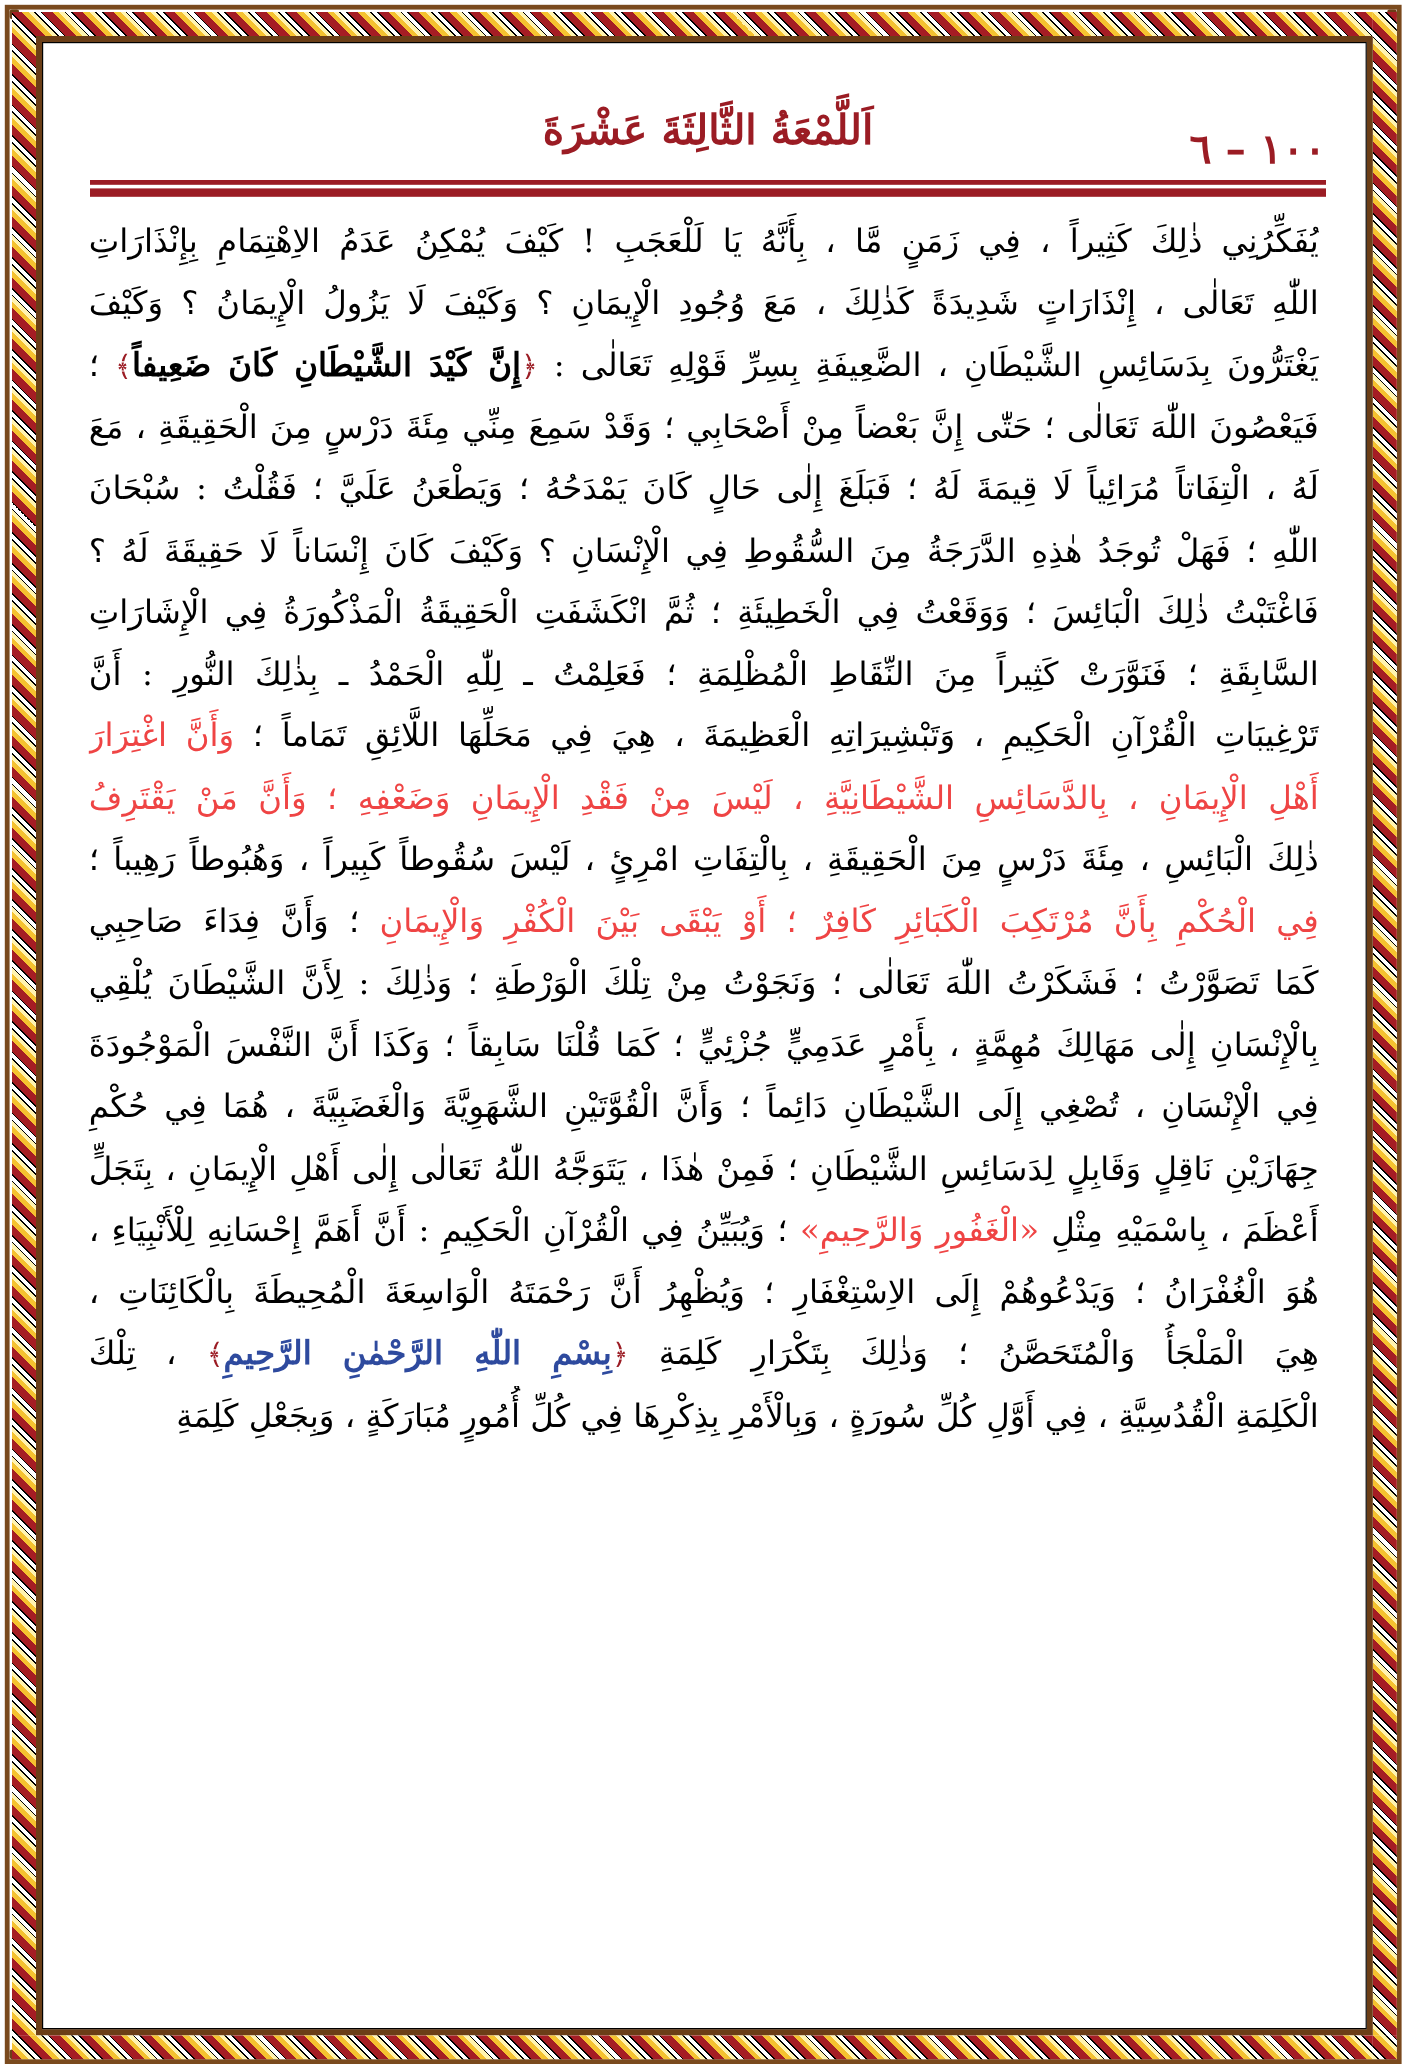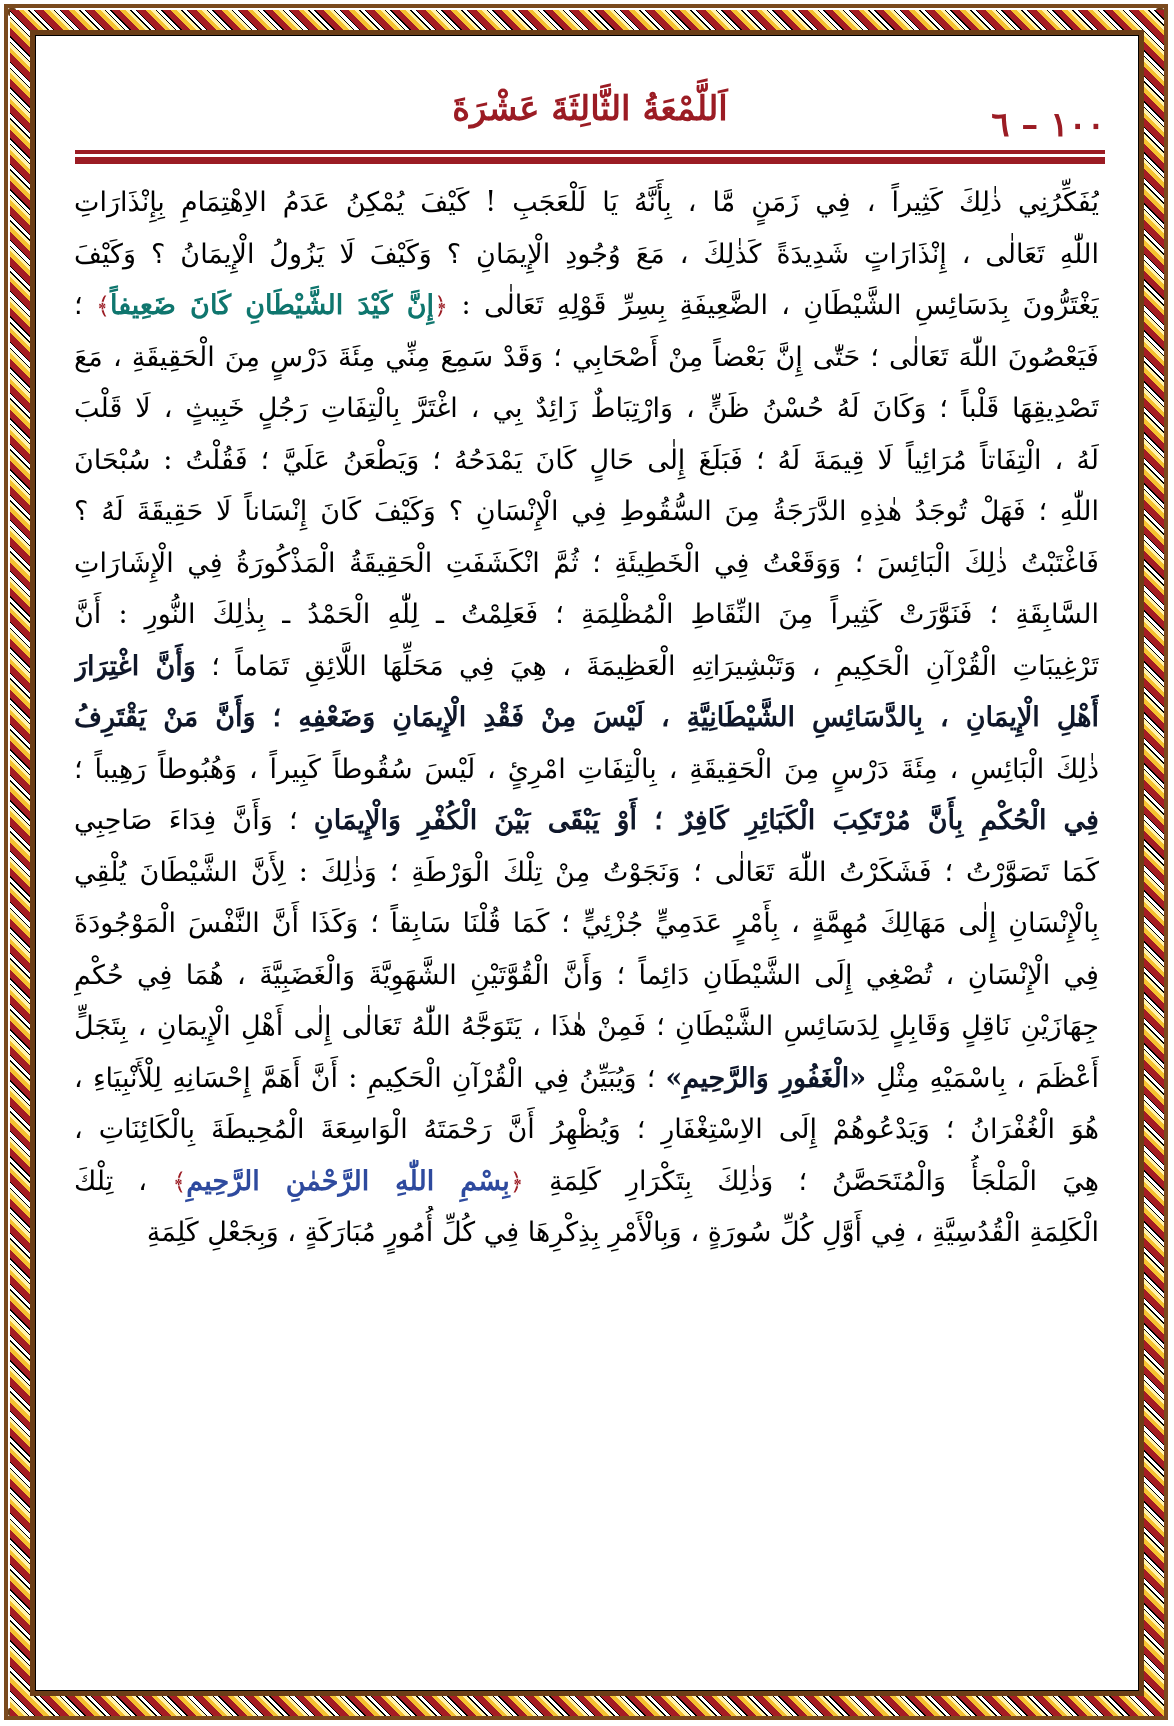--- a/index.html
+++ b/index.html
@@ -40,22 +40,22 @@
 
   .body-text {
     position:absolute; left:74px; top:176px; width:1025px;
     direction:rtl; font-family:"DejaVu Serif", serif; font-size:27px; color:#000;
   }
   .line {
     height:51.5px; line-height:51.5px; white-space:nowrap;
     text-align:justify; text-align-last:justify; overflow:hidden;
   }
   .line.last { text-align-last:right; }
-  .seg-red { color:#0f172a; font-weight:bold; }
-  .seg-blue { color:#0f766e; font-weight:bold; }
+  .seg-red { color:#ef4444; font-weight:normal; }
+  .seg-blue { color:#000000; font-weight:bold; }
   .orn { color:#9b1c24; font-size:24px; }
   .seg-bismillah { color:#2e4a9e; font-weight:bold; letter-spacing:1px; }
 </style>
 </head>
 <body>
 
 <div class="frame-outer">
   <span class="corner tl"></span>
   <span class="corner tr"></span>
   <span class="corner bl"></span>
@@ -69,21 +69,20 @@
   <div class="chapter-title">اَللَّمْعَةُ الثَّالِثَةَ عَشْرَةَ</div>
 </div>
 <div class="rule-thin"></div>
 <div class="rule-thick"></div>
 
 <div class="body-text" id="body-text">
     <div class="line"><span>يُفَكِّرُنِي ذٰلِكَ كَثِيراً ، فِي زَمَنٍ مَّا ، بِأَنَّهُ يَا لَلْعَجَبِ ! كَيْفَ يُمْكِنُ عَدَمُ الاِهْتِمَامِ بِإِنْذَارَاتِ</span></div>
     <div class="line"><span>اللّٰهِ تَعَالٰى ، إِنْذَارَاتٍ شَدِيدَةً كَذٰلِكَ ، مَعَ وُجُودِ الْإِيمَانِ ؟ وَكَيْفَ لَا يَزُولُ الْإِيمَانُ ؟ وَكَيْفَ</span></div>
     <div class="line"><span>يَغْتَرُّونَ بِدَسَائِسِ الشَّيْطَانِ ، الضَّعِيفَةِ بِسِرِّ قَوْلِهِ تَعَالٰى : </span><span class="orn">﴿</span><span class="seg-blue">إِنَّ كَيْدَ الشَّيْطَانِ كَانَ ضَعِيفاً</span><span class="orn">﴾</span><span> ؛</span></div>
     <div class="line"><span>فَيَعْصُونَ اللّٰهَ تَعَالٰى ؛ حَتّٰى إِنَّ بَعْضاً مِنْ أَصْحَابِي ؛ وَقَدْ سَمِعَ مِنِّي مِئَةَ دَرْسٍ مِنَ الْحَقِيقَةِ ، مَعَ</span></div>
-    <div class="line"><span>تَصْدِيقِهَا قَلْباً ؛ وَكَانَ لَهُ حُسْنُ ظَنٍّ ، وَارْتِبَاطٌ زَائِدٌ بِي ، اغْتَرَّ بِالْتِفَاتِ رَجُلٍ خَبِيثٍ ، لَا قَلْبَ</span></div>
     <div class="line"><span>لَهُ ، الْتِفَاتاً مُرَائِياً لَا قِيمَةَ لَهُ ؛ فَبَلَغَ إِلٰى حَالٍ كَانَ يَمْدَحُهُ ؛ وَيَطْعَنُ عَلَيَّ ؛ فَقُلْتُ : سُبْحَانَ</span></div>
     <div class="line"><span>اللّٰهِ ؛ فَهَلْ تُوجَدُ هٰذِهِ الدَّرَجَةُ مِنَ السُّقُوطِ فِي الْإِنْسَانِ ؟ وَكَيْفَ كَانَ إِنْسَاناً لَا حَقِيقَةَ لَهُ ؟</span></div>
     <div class="line"><span>فَاغْتَبْتُ ذٰلِكَ الْبَائِسَ ؛ وَوَقَعْتُ فِي الْخَطِيئَةِ ؛ ثُمَّ انْكَشَفَتِ الْحَقِيقَةُ الْمَذْكُورَةُ فِي الْإِشَارَاتِ</span></div>
     <div class="line"><span>السَّابِقَةِ ؛ فَنَوَّرَتْ كَثِيراً مِنَ النِّقَاطِ الْمُظْلِمَةِ ؛ فَعَلِمْتُ ـ لِلّٰهِ الْحَمْدُ ـ بِذٰلِكَ النُّورِ : أَنَّ</span></div>
     <div class="line"><span>تَرْغِيبَاتِ الْقُرْآنِ الْحَكِيمِ ، وَتَبْشِيرَاتِهِ الْعَظِيمَةَ ، هِيَ فِي مَحَلِّهَا اللَّائِقِ تَمَاماً ؛ </span><span class="seg-red">وَأَنَّ اغْتِرَارَ</span></div>
     <div class="line"><span class="seg-red">أَهْلِ الْإِيمَانِ ، بِالدَّسَائِسِ الشَّيْطَانِيَّةِ ، لَيْسَ مِنْ فَقْدِ الْإِيمَانِ وَضَعْفِهِ ؛ وَأَنَّ مَنْ يَقْتَرِفُ</span></div>
     <div class="line"><span>ذٰلِكَ الْبَائِسِ ، مِئَةَ دَرْسٍ مِنَ الْحَقِيقَةِ ، بِالْتِفَاتِ امْرِئٍ ، لَيْسَ سُقُوطاً كَبِيراً ، وَهُبُوطاً رَهِيباً ؛</span></div>
     <div class="line"><span class="seg-red">فِي الْحُكْمِ بِأَنَّ مُرْتَكِبَ الْكَبَائِرِ كَافِرٌ ؛ أَوْ يَبْقَى بَيْنَ الْكُفْرِ وَالْإِيمَانِ</span><span> ؛ وَأَنَّ فِدَاءَ صَاحِبِي</span></div>
     <div class="line"><span>كَمَا تَصَوَّرْتُ ؛ فَشَكَرْتُ اللّٰهَ تَعَالٰى ؛ وَنَجَوْتُ مِنْ تِلْكَ الْوَرْطَةِ ؛ وَذٰلِكَ : لِأَنَّ الشَّيْطَانَ يُلْقِي</span></div>
     <div class="line"><span>بِالْإِنْسَانِ إِلٰى مَهَالِكَ مُهِمَّةٍ ، بِأَمْرٍ عَدَمِيٍّ جُزْئِيٍّ ؛ كَمَا قُلْنَا سَابِقاً ؛ وَكَذَا أَنَّ النَّفْسَ الْمَوْجُودَةَ</span></div>

